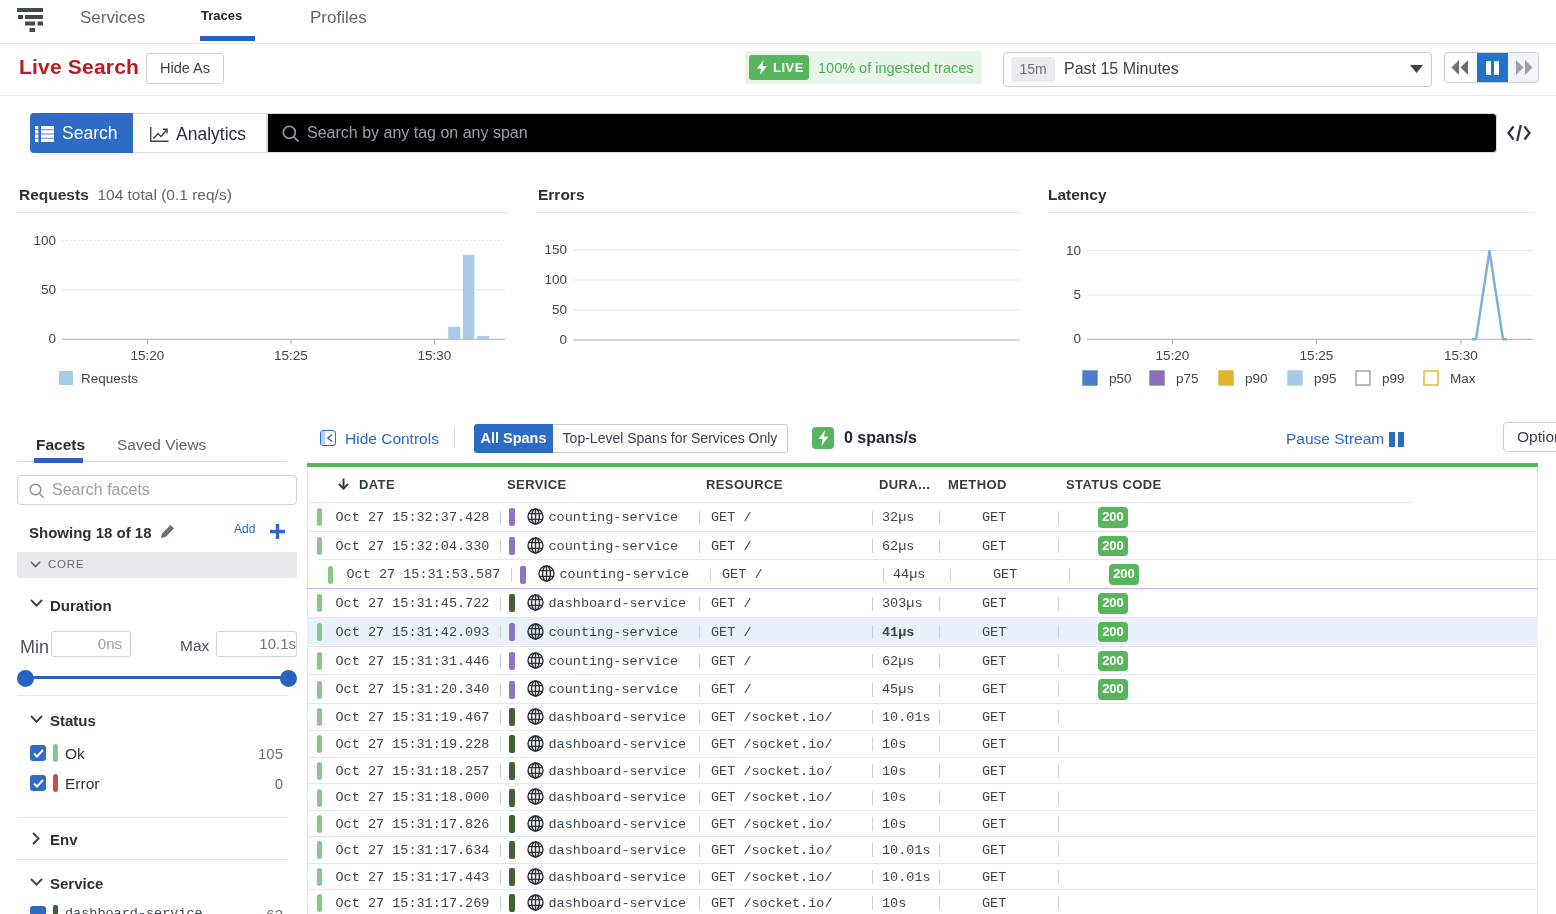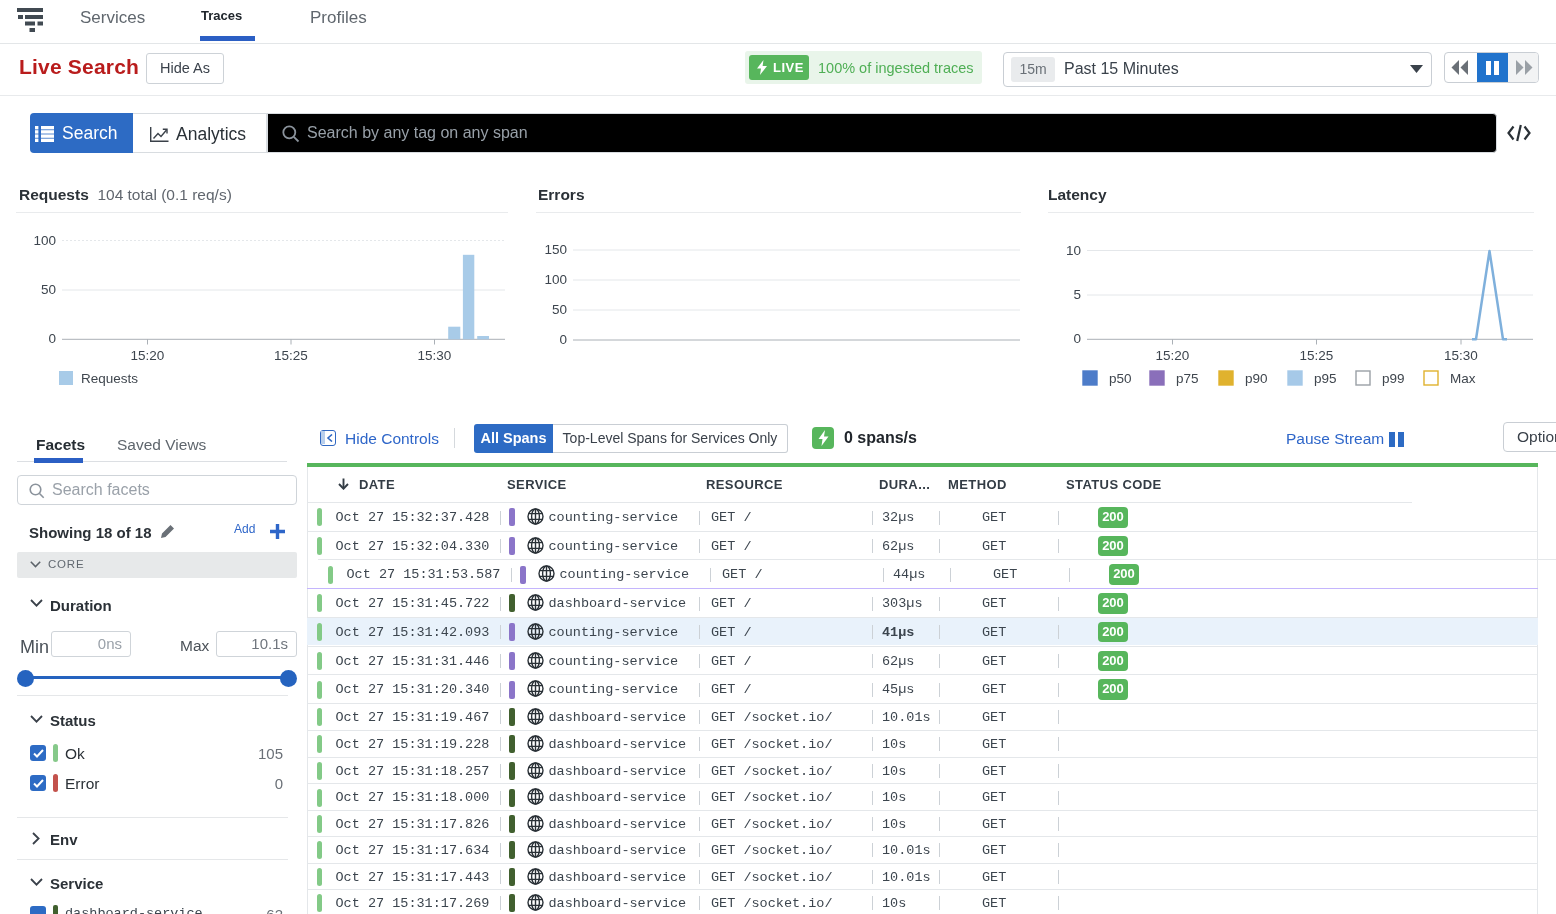--- a/index.html
+++ b/index.html
@@ -248,21 +248,21 @@
 </div>
 
 <svg class="abs" style="left:30px;top:599px" width="13" height="8" viewBox="0 0 13 8">
     <path d="M1 1 L6.5 6.6 L12 1" fill="none" stroke="#3a414a" stroke-width="1.8"></path>
   </svg>
 <div class="abs" style="left:50px;top:597px;font-size:15px;font-weight:bold;color:#2b3137">Duration</div>
 
 <div class="abs" style="left:20px;top:637px;font-size:18px;color:#4a5158">Min</div>
 <div class="abs" style="left:51px;top:631px;width:80px;height:26px;border:1px solid #cfd4d9;border-radius:3px;font-size:15px;color:#9aa1a9;text-align:right;line-height:24px;padding-right:8px">0ns</div>
 <div class="abs" style="left:180px;top:637px;font-size:15.5px;color:#4a5158">Max</div>
-<div class="abs" style="left:216px;top:631px;width:81px;height:26px;border:1px solid #cfd4d9;border-radius:3px;font-size:15px;color:#70767e;text-align:right;line-height:24px;padding-right:8px">10.1s</div>
+<div class="abs" style="left:216px;top:631px;width:81px;height:26px;border:1px solid #cfd4d9;border-radius:3px;font-size:15px;color:#70767e;text-align:right;line-height:24px;">10.1s</div>
 <div class="abs" style="left:25px;top:676.3px;width:264px;height:3px;background:#2563bf"></div>
 <div class="abs" style="left:17px;top:669.5px;width:17px;height:17px;border-radius:50%;background:#2563bf"></div>
 <div class="abs" style="left:280px;top:669.5px;width:17px;height:17px;border-radius:50%;background:#2563bf"></div>
 <div class="abs" style="left:17px;top:695px;width:271px;height:1px;background:#e5e7e9"></div>
 
 <svg class="abs" style="left:30px;top:715px" width="13" height="8" viewBox="0 0 13 8">
     <path d="M1 1 L6.5 6.6 L12 1" fill="none" stroke="#3a414a" stroke-width="1.8"></path>
   </svg>
 <div class="abs" style="left:50px;top:712px;font-size:15px;font-weight:bold;color:#2b3137">Status</div>
 

